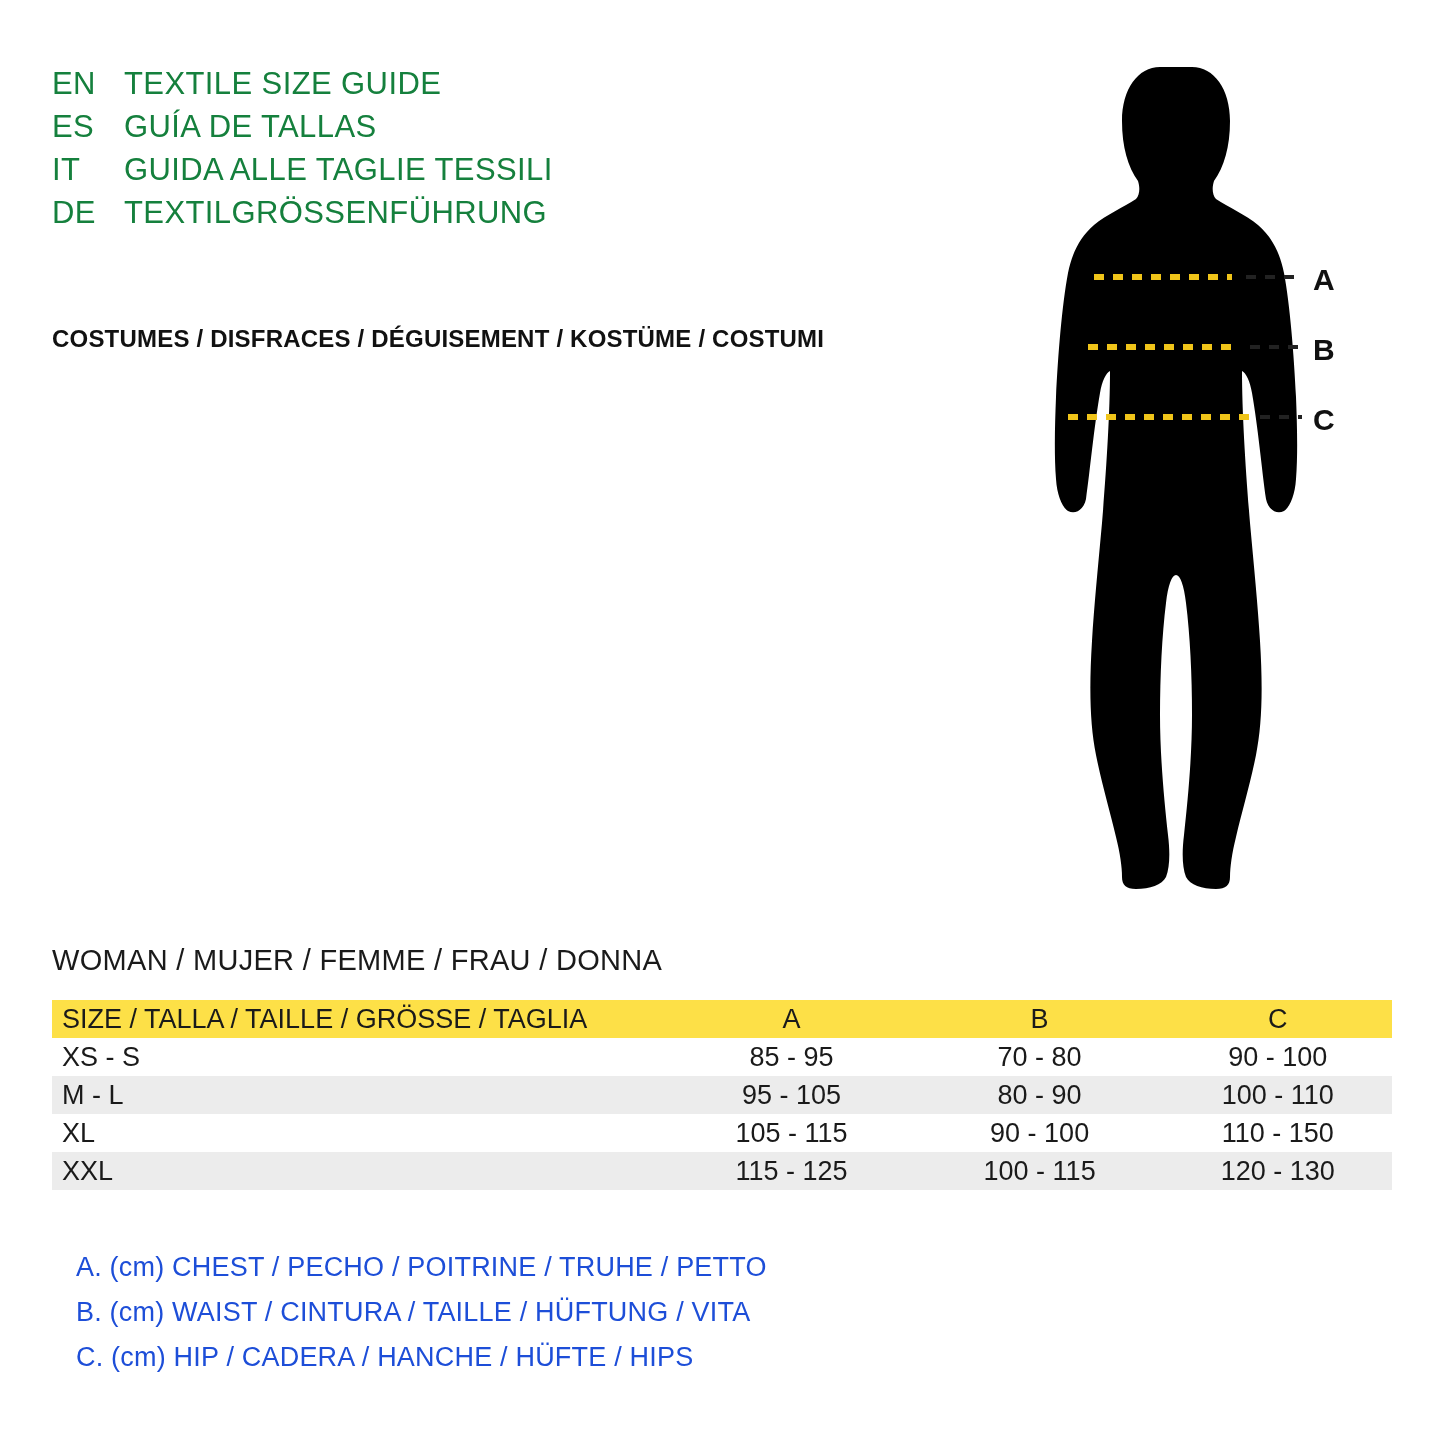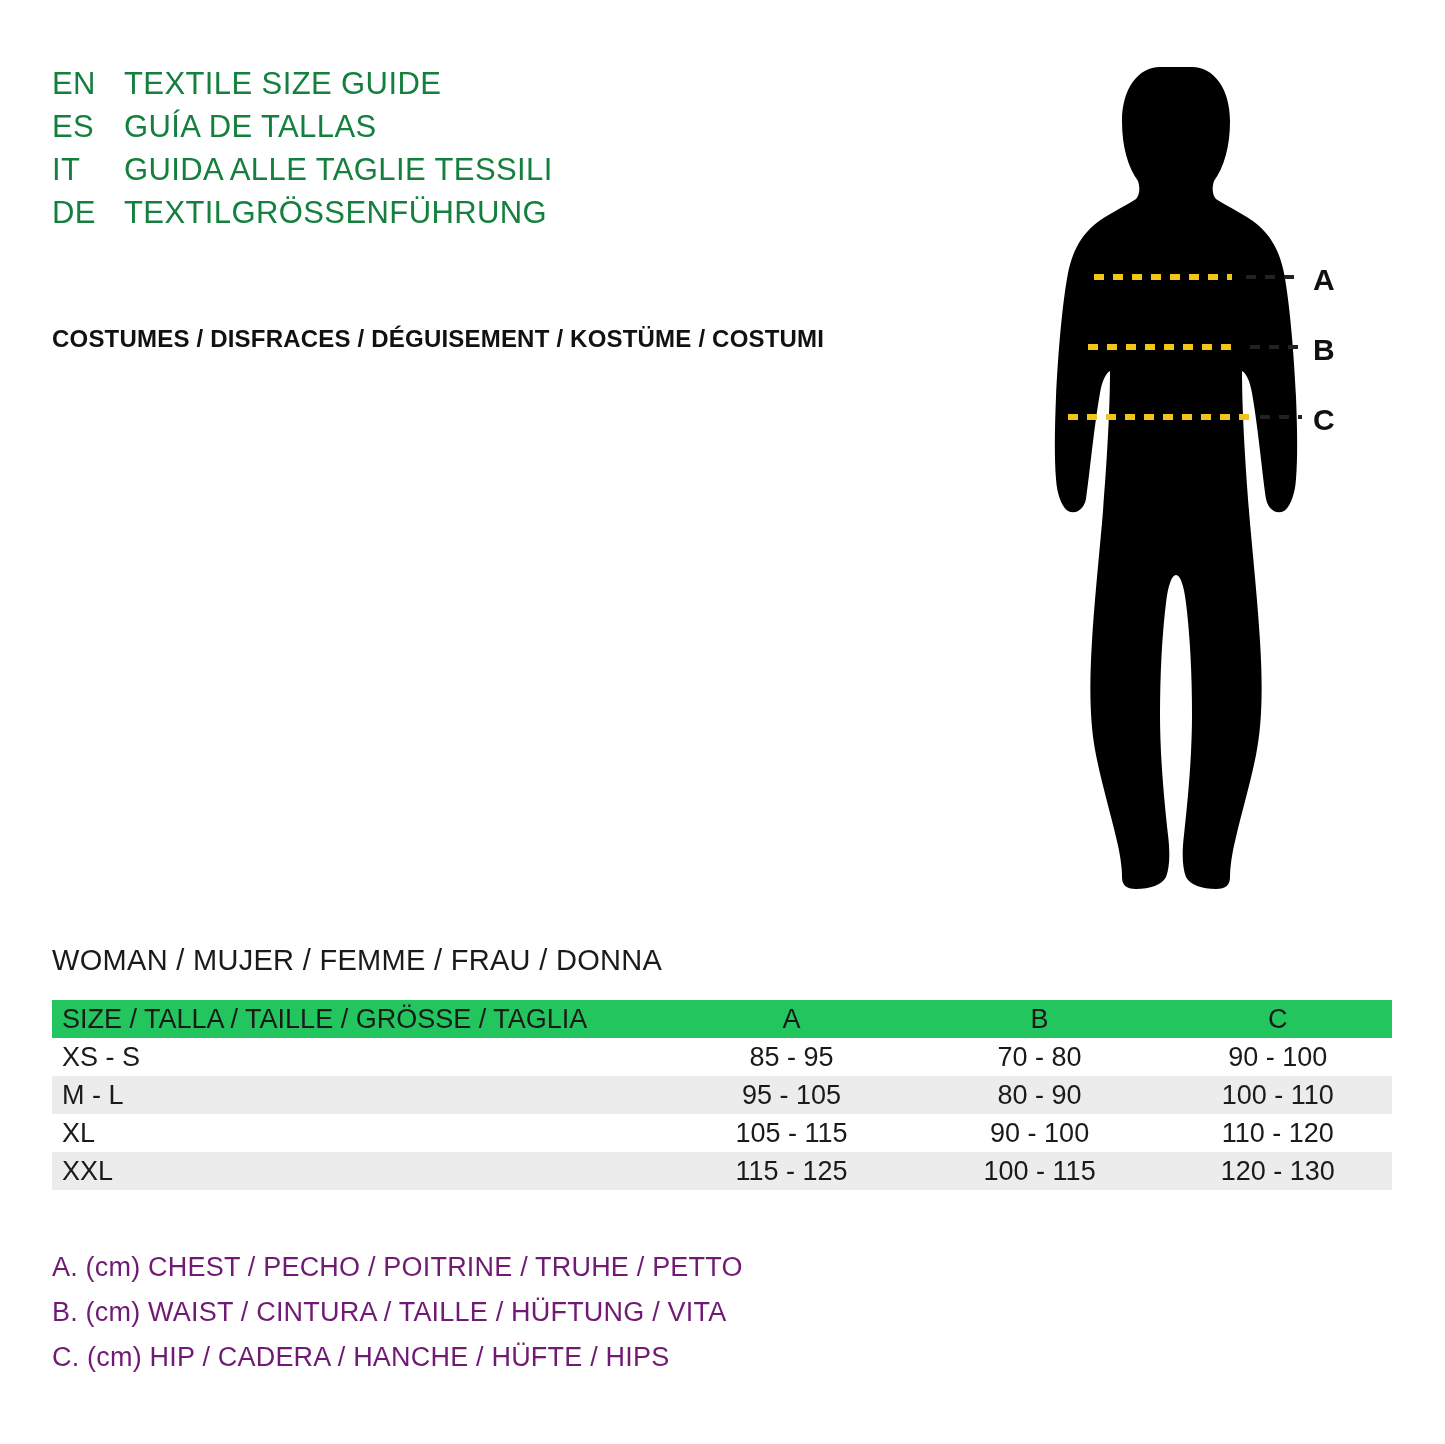--- a/index.html
+++ b/index.html
@@ -102,36 +102,37 @@
     text-align: left;
     padding-left: 10px;
     width: 610px;
   }
   table.size-table th.col-a,
   table.size-table td.col-a { width: 250px; }
   table.size-table th.col-b,
   table.size-table td.col-b { width: 250px; }
   table.size-table th.col-c,
   table.size-table td.col-c { width: 230px; }
-  tr.header-row { background: #22c55e; }
+  tr.header-row { background: #fde047; }
   tr.row-odd { background: #ffffff; }
   tr.row-even { background: #ececec; }
 
   
   .notes {
     position: absolute;
     left: 52px;
     top: 1245px;
     width: 900px;
   }
   .note-line {
     font-size: 27px;
     line-height: 45px;
     letter-spacing: 0.2px;
-    color: #701a75;
+    color: #1d4ed8;
+    margin-left: 24px;
   }
 </style>
 </head>
 <body>
 
 <div class="lang-block">
   <div class="lang-row">
     <span class="lang-code">EN</span>
     <span class="lang-text">TEXTILE SIZE GUIDE</span>
   </div>
@@ -239,21 +240,21 @@
     <tr class="row-even">
       <td class="col-size">M - L</td>
       <td class="col-a">95 - 105</td>
       <td class="col-b">80 - 90</td>
       <td class="col-c">100 - 110</td>
     </tr>
     <tr class="row-odd">
       <td class="col-size">XL</td>
       <td class="col-a">105 - 115</td>
       <td class="col-b">90 - 100</td>
-      <td class="col-c">110 - 120</td>
+      <td class="col-c">110 - 150</td>
     </tr>
     <tr class="row-even">
       <td class="col-size">XXL</td>
       <td class="col-a">115 - 125</td>
       <td class="col-b">100 - 115</td>
       <td class="col-c">120 - 130</td>
     </tr>
   </tbody>
 </table>
 

